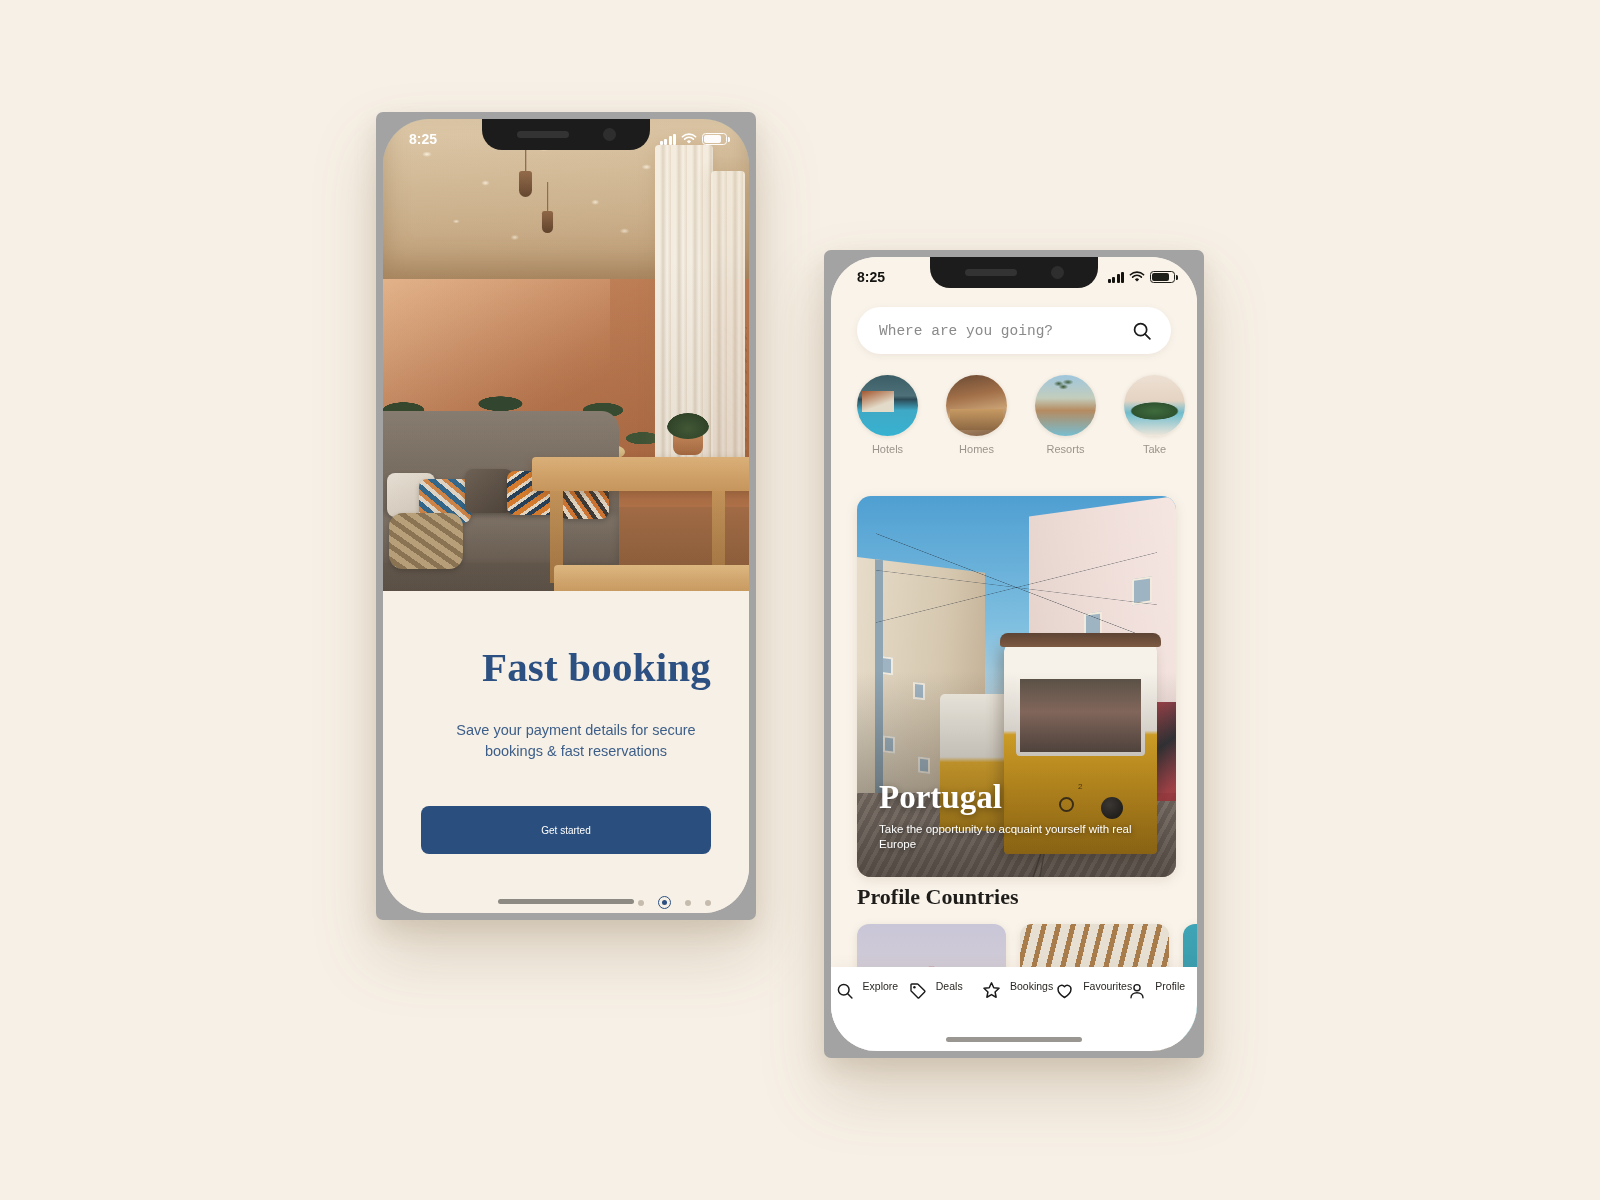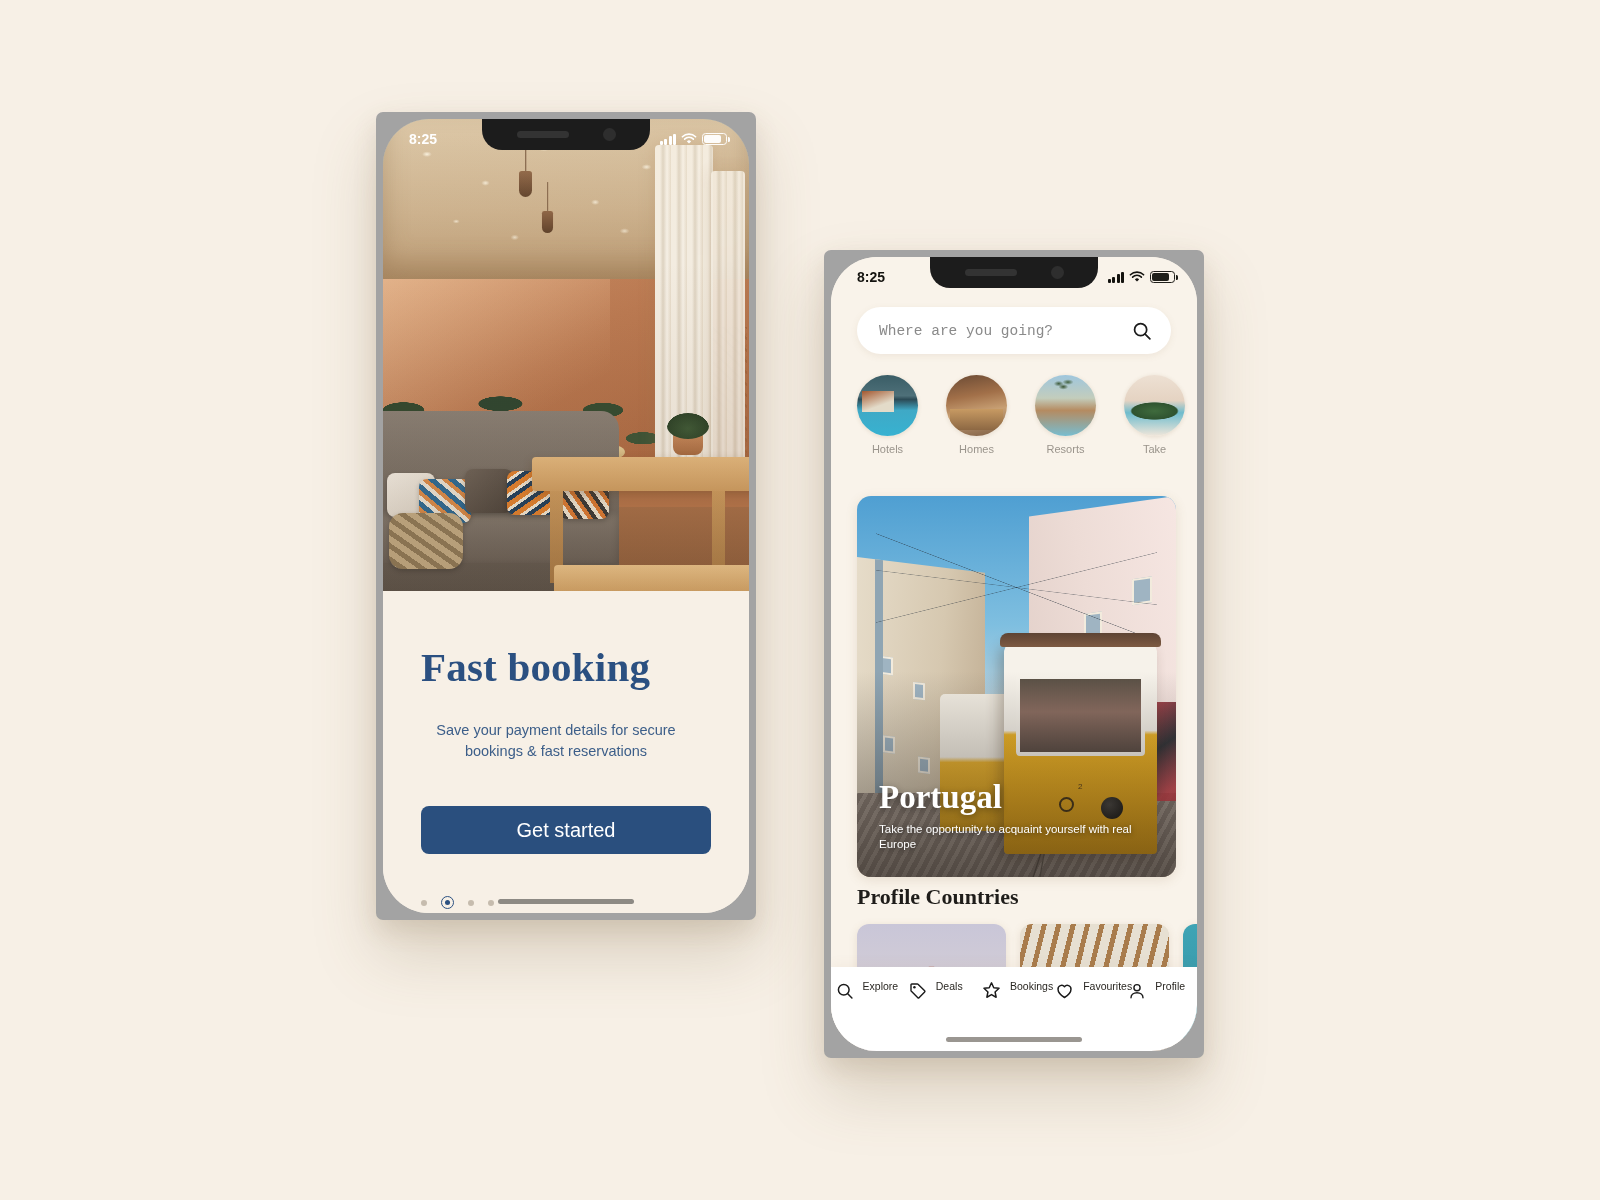--- a/index.html
+++ b/index.html
@@ -233,40 +233,40 @@
     background: linear-gradient(180deg, rgba(150,105,70,.45), rgba(120,82,52,.7));
   }
   .hero-grade {
     position: absolute; inset: 0;
     background: linear-gradient(180deg, rgba(255,235,200,.10) 0%, transparent 30%, rgba(90,55,30,.12) 100%);
   }
 
   .onboard-body {
     position: absolute; top: 472px; left: 0; right: 0; bottom: 0;
     background: #f7f0e6;
-    display: flex; flex-direction: column; align-items: flex-start;
+    display: flex; flex-direction: column; align-items: flex-end;
     padding: 0 38px;
   }
   .onboard-title {
     margin-top: 56px;
     font-family: "Liberation Serif", "DejaVu Serif", serif;
     font-size: 41px; font-weight: bold; letter-spacing: .2px;
     color: #2b5081; line-height: 1;
   }
   .onboard-sub {
     margin-top: 32px; text-align: center;
     font-size: 14.5px; line-height: 1.45; color: #3c5e89;
     max-width: 270px;
   }
   .get-started {
     margin-top: 44px; width: 100%; height: 48px;
     background: #2a4f7e; color: #ffffff;
     border: none; border-radius: 8px;
     font-family: "Liberation Sans", sans-serif;
-    font-size: 20px; cursor: pointer;
+    font-size: 10px; cursor: pointer;
     display: flex; align-items: center; justify-content: center;
   }
   .dots { margin-top: 42px; display: flex; align-items: center; gap: 14px; }
   .dot { width: 6px; height: 6px; border-radius: 50%; background: #c6bcae; }
   .dot.active {
     width: 13px; height: 13px; border-radius: 50%;
     background: #f7f0e6; border: 1.8px solid #2b5081;
     display: flex; align-items: center; justify-content: center;
   }
   .dot.active::after {

